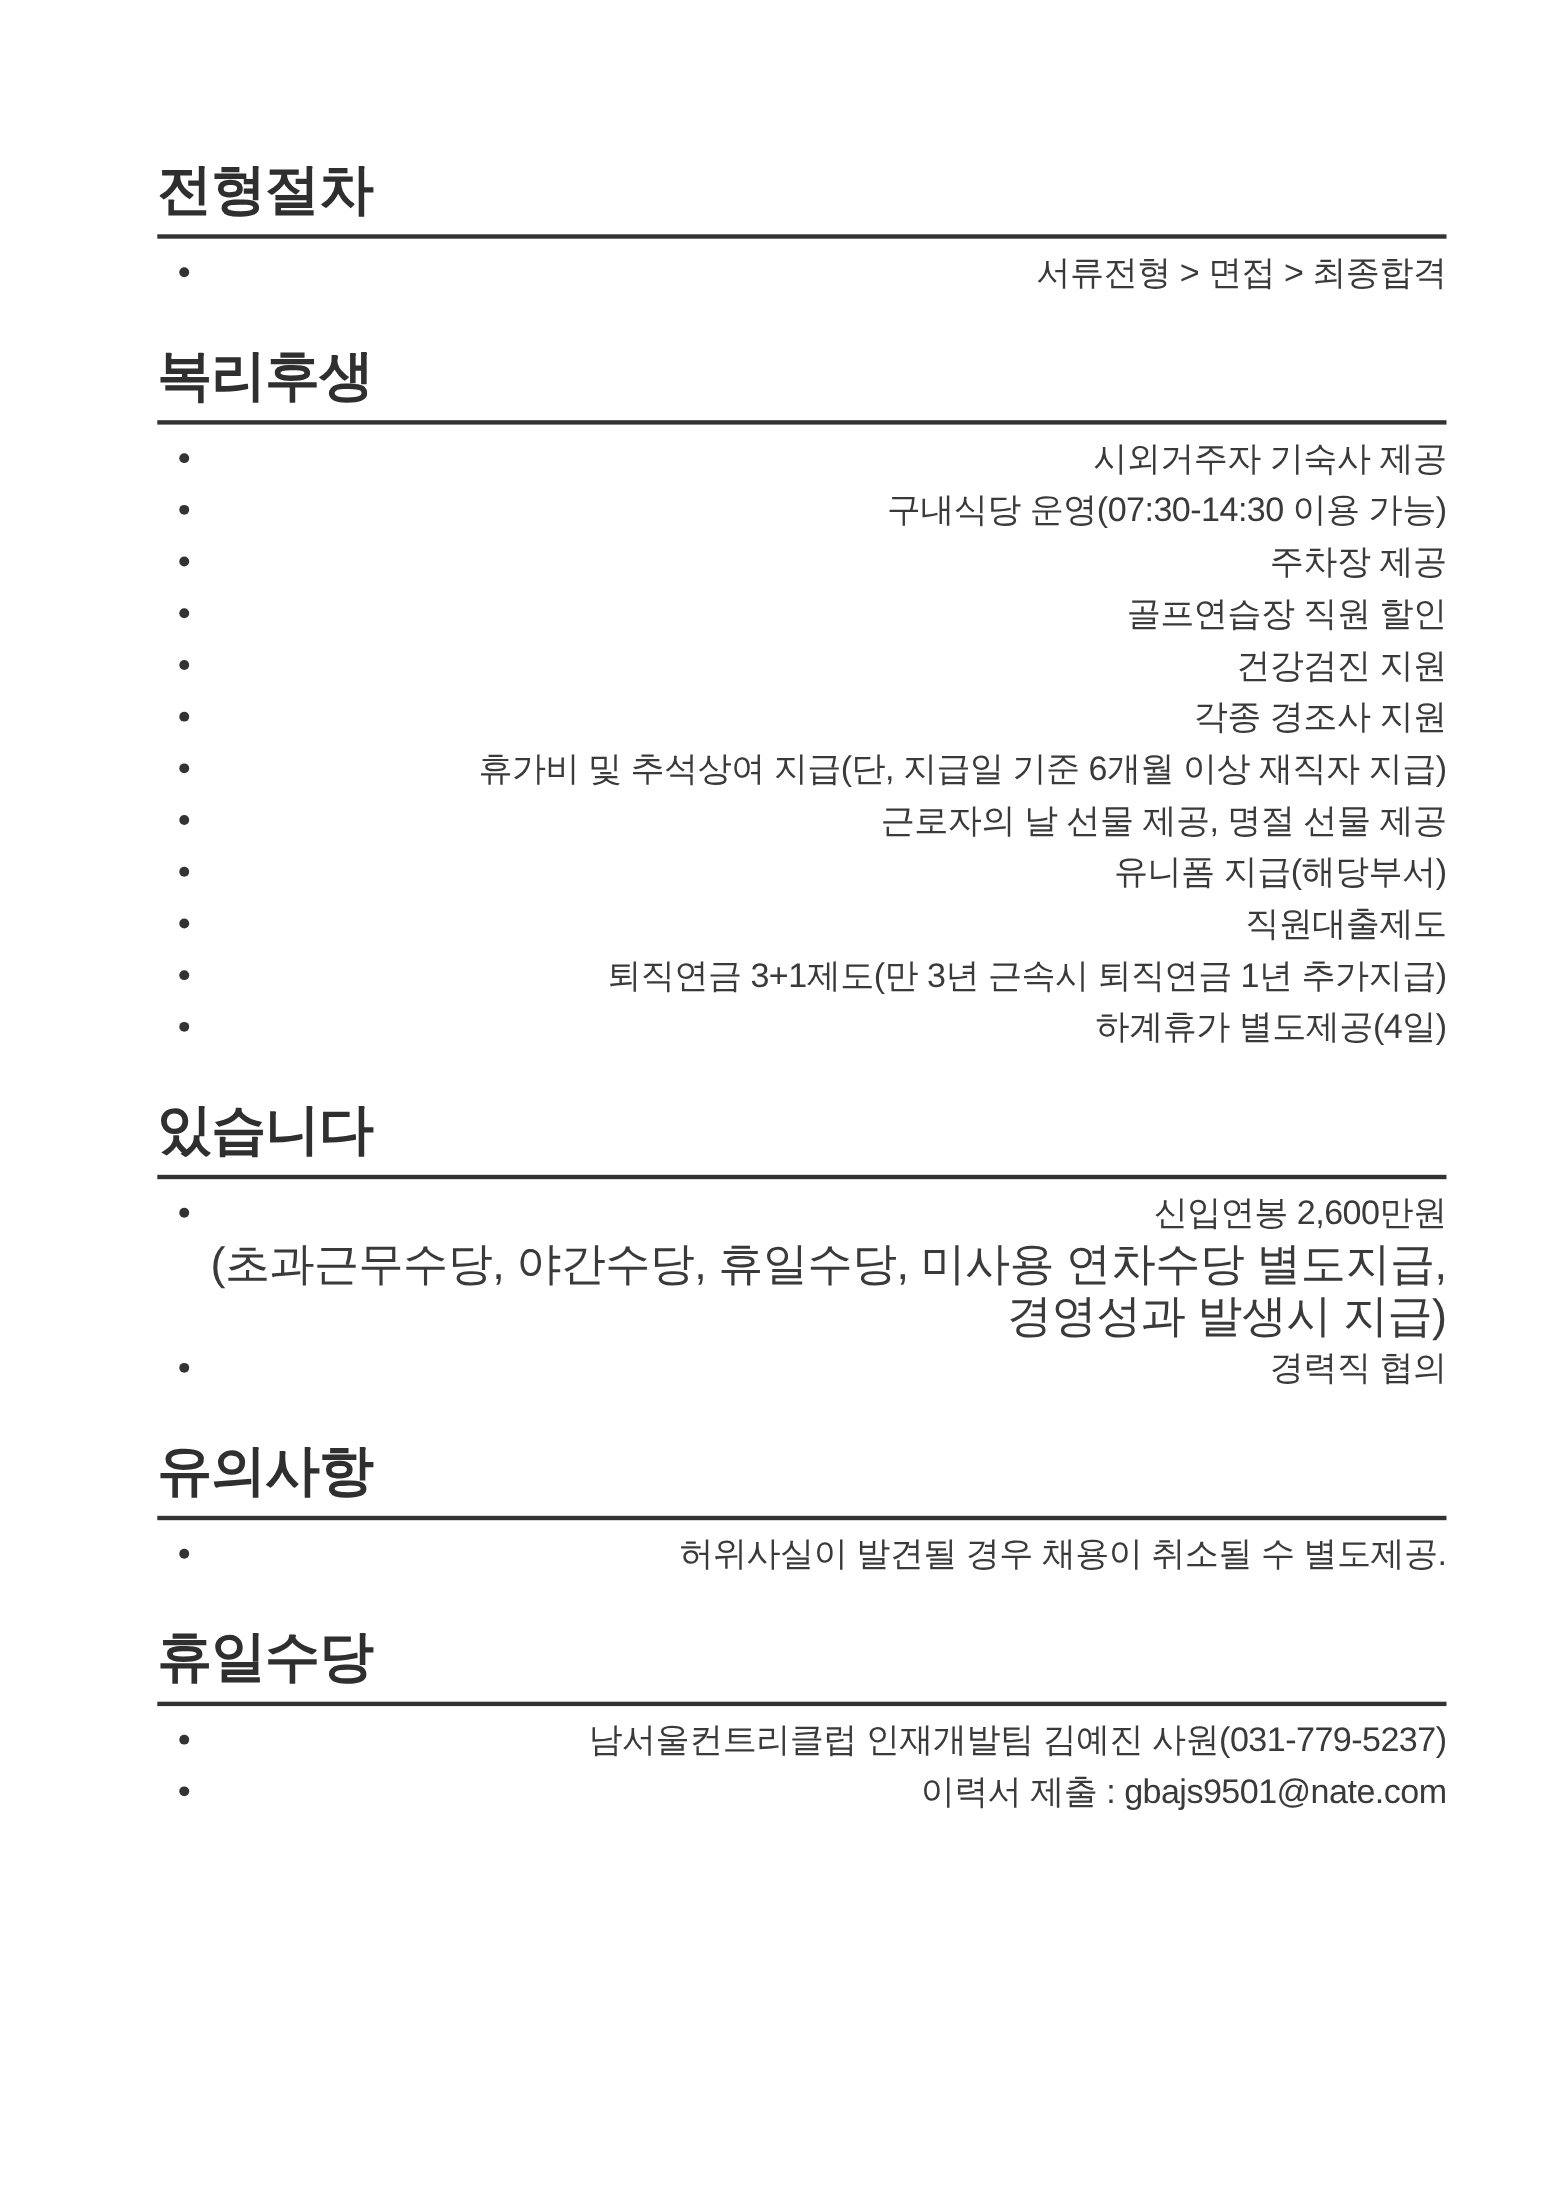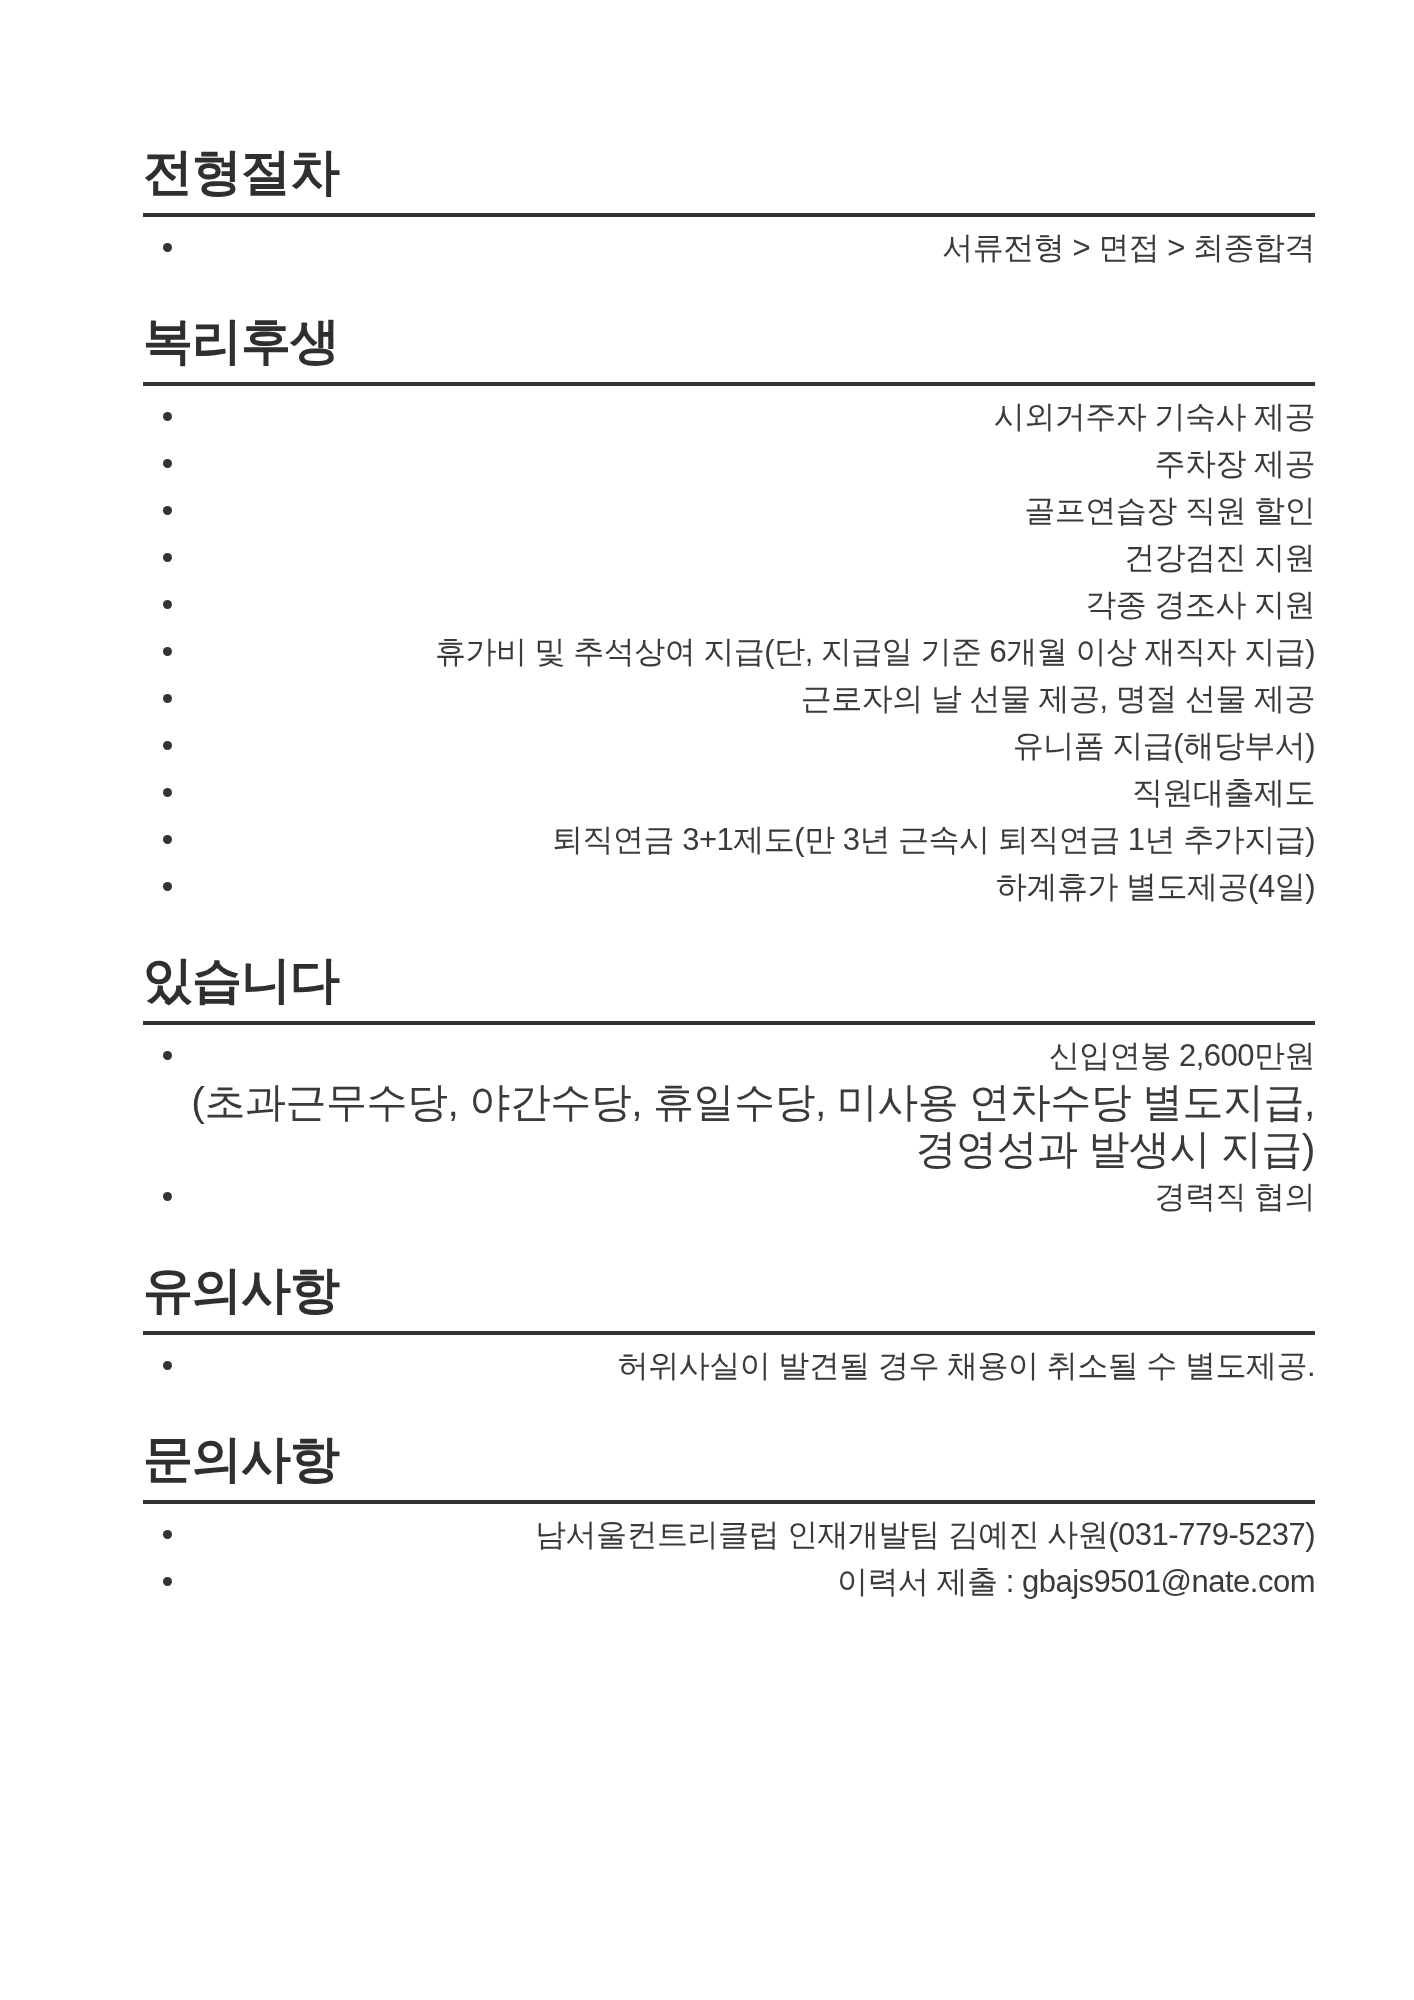--- a/index.html
+++ b/index.html
@@ -87,20 +87,24 @@
   <section class="sec">
     <h2>복리후생</h2>
     <div class="rule"></div>
     <ul class="items">
       <li>
         <span class="bullet-dot"></span>
         <span>시외거주자 기숙사 제공</span>
       </li>
       <li>
         <span class="bullet-dot"></span>
+        <span>구내식당 운영(07:30-14:30 이용 가능)</span>
+      </li>
+      <li>
+        <span class="bullet-dot"></span>
         <span>주차장 제공</span>
       </li>
       <li>
         <span class="bullet-dot"></span>
         <span>골프연습장 직원 할인</span>
       </li>
       <li>
         <span class="bullet-dot"></span>
         <span>건강검진 지원</span>
       </li>
@@ -156,21 +160,21 @@
     <div class="rule"></div>
     <ul class="items">
       <li>
         <span class="bullet-dot"></span>
         <span>허위사실이 발견될 경우 채용이 취소될 수 별도제공.</span>
       </li>
     </ul>
   </section>
 
   <section class="sec">
-    <h2>문의사항</h2>
+    <h2>휴일수당</h2>
     <div class="rule"></div>
     <ul class="items">
       <li>
         <span class="bullet-dot"></span>
         <span>남서울컨트리클럽 인재개발팀 김예진 사원(031-779-5237)</span>
       </li>
       <li>
         <span class="bullet-dot"></span>
         <span>이력서 제출 : gbajs9501@nate.com</span>
       </li>

